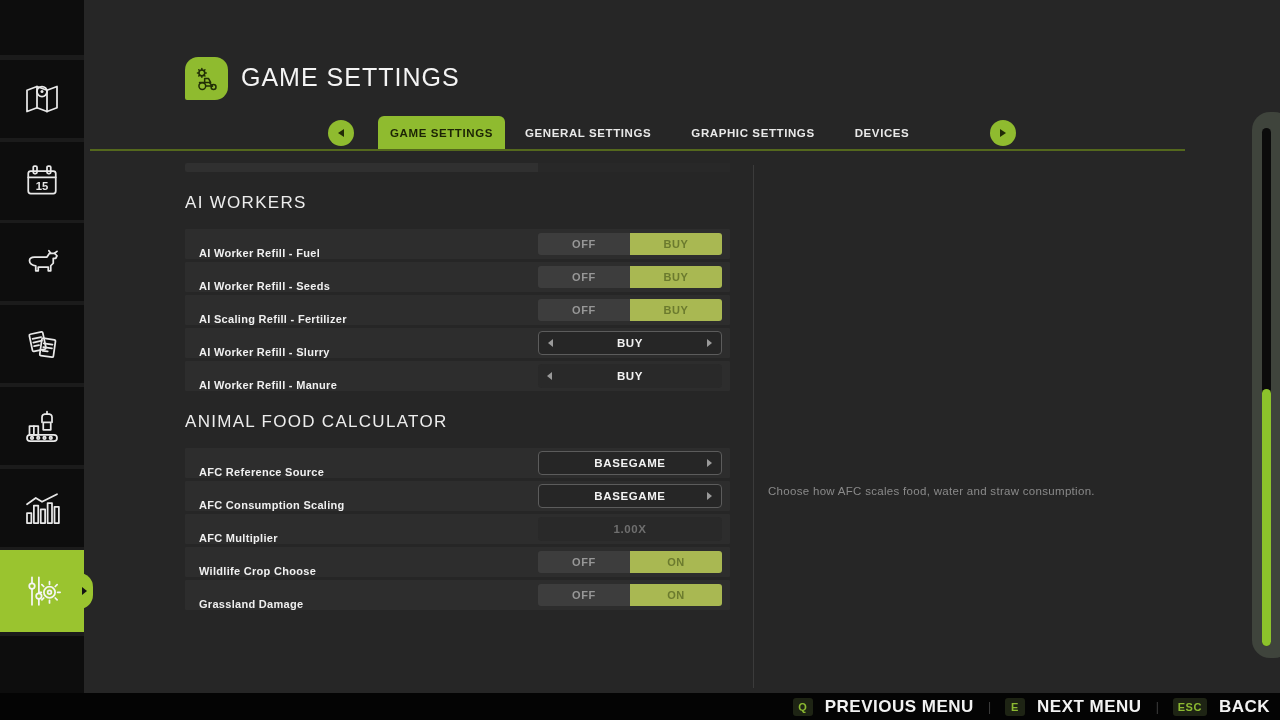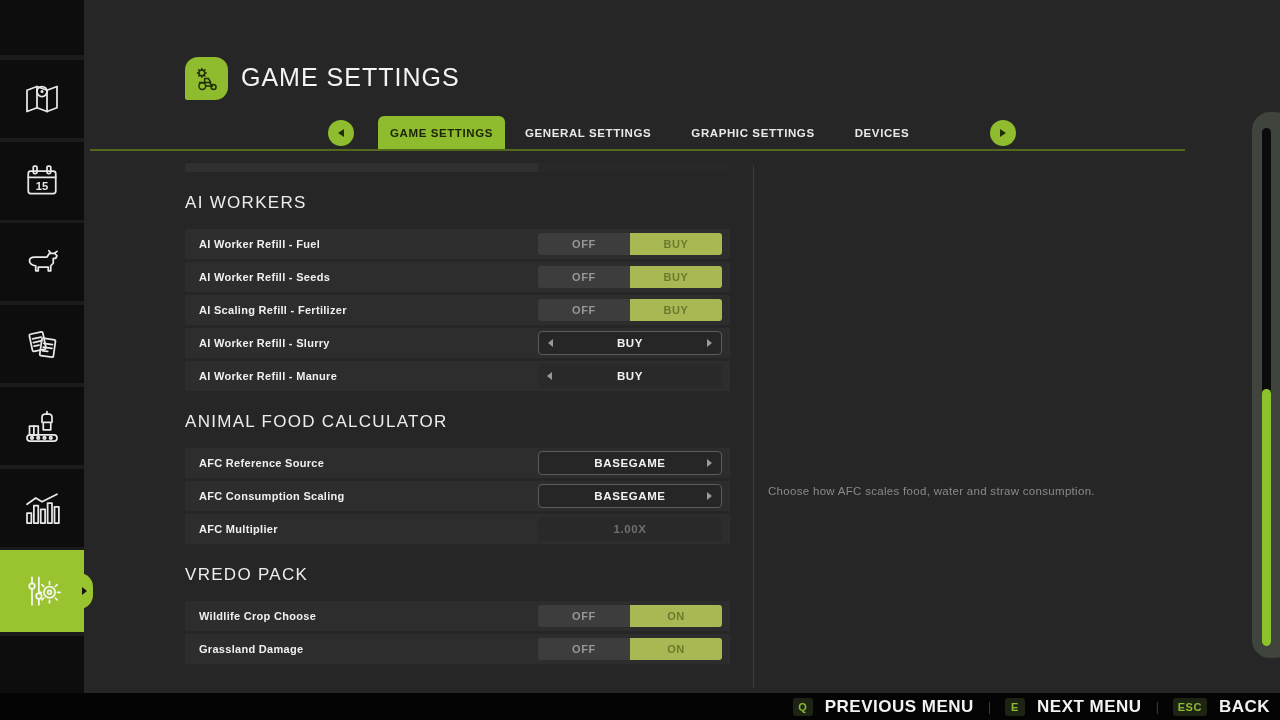--- a/index.html
+++ b/index.html
@@ -45,21 +45,21 @@
   .tab-underline{position:absolute;left:90px;top:149px;width:1095px;height:2px;
     background:#54681d;}
 
   
   #content{position:absolute;left:185px;top:163px;width:545px;}
   .sliver{height:9px;background:#303030;border-radius:2px;position:relative;overflow:hidden;}
   .sliver-ctrl{position:absolute;right:0;top:0;width:192px;height:100%;background:#282828;}
   .section-title{margin:18px 0 13px 0;height:26px;line-height:26px;font-size:17px;
     font-weight:400;color:#ededed;letter-spacing:1.3px;}
   .row{height:30px;background:#2d2d2d;margin-bottom:3px;border-radius:1px;
-    display:flex;align-items:center;position:relative;}
+    display:flex;align-items:flex-end;position:relative;}
   .row-label{margin-left:14px;font-size:11px;font-weight:700;color:#f0f0f0;
     letter-spacing:.3px;}
   .control{position:absolute;right:8px;top:50%;transform:translateY(-50%);}
 
   .toggle{display:flex;width:184px;height:22px;}
   .seg{flex:1;border:none;font-size:11px;font-weight:700;letter-spacing:.6px;
     display:flex;align-items:center;justify-content:center;cursor:pointer;
     font-family:"Liberation Sans",sans-serif;padding:0;}
   .seg.off{background:#3d3d3d;color:#979797;border-radius:3px 0 0 3px;}
   .seg.on{background:#a9b852;color:#6b7a2e;border-radius:0 3px 3px 0;}
@@ -293,21 +293,20 @@
         </div>
       </div>
       <div class="row">
         <span class="row-label">AFC Multiplier</span>
         <div class="control">
           <div class="value-box">
             <span>1.00X</span>
           </div>
         </div>
       </div>
-      <h2 class="section-title">VREDO PACK</h2>
       <div class="row">
         <span class="row-label">Wildlife Crop Choose</span>
         <div class="control">
           <div class="toggle">
             <button class="seg off">OFF</button>
             <button class="seg on">ON</button>
           </div>
         </div>
       </div>
       <div class="row">

